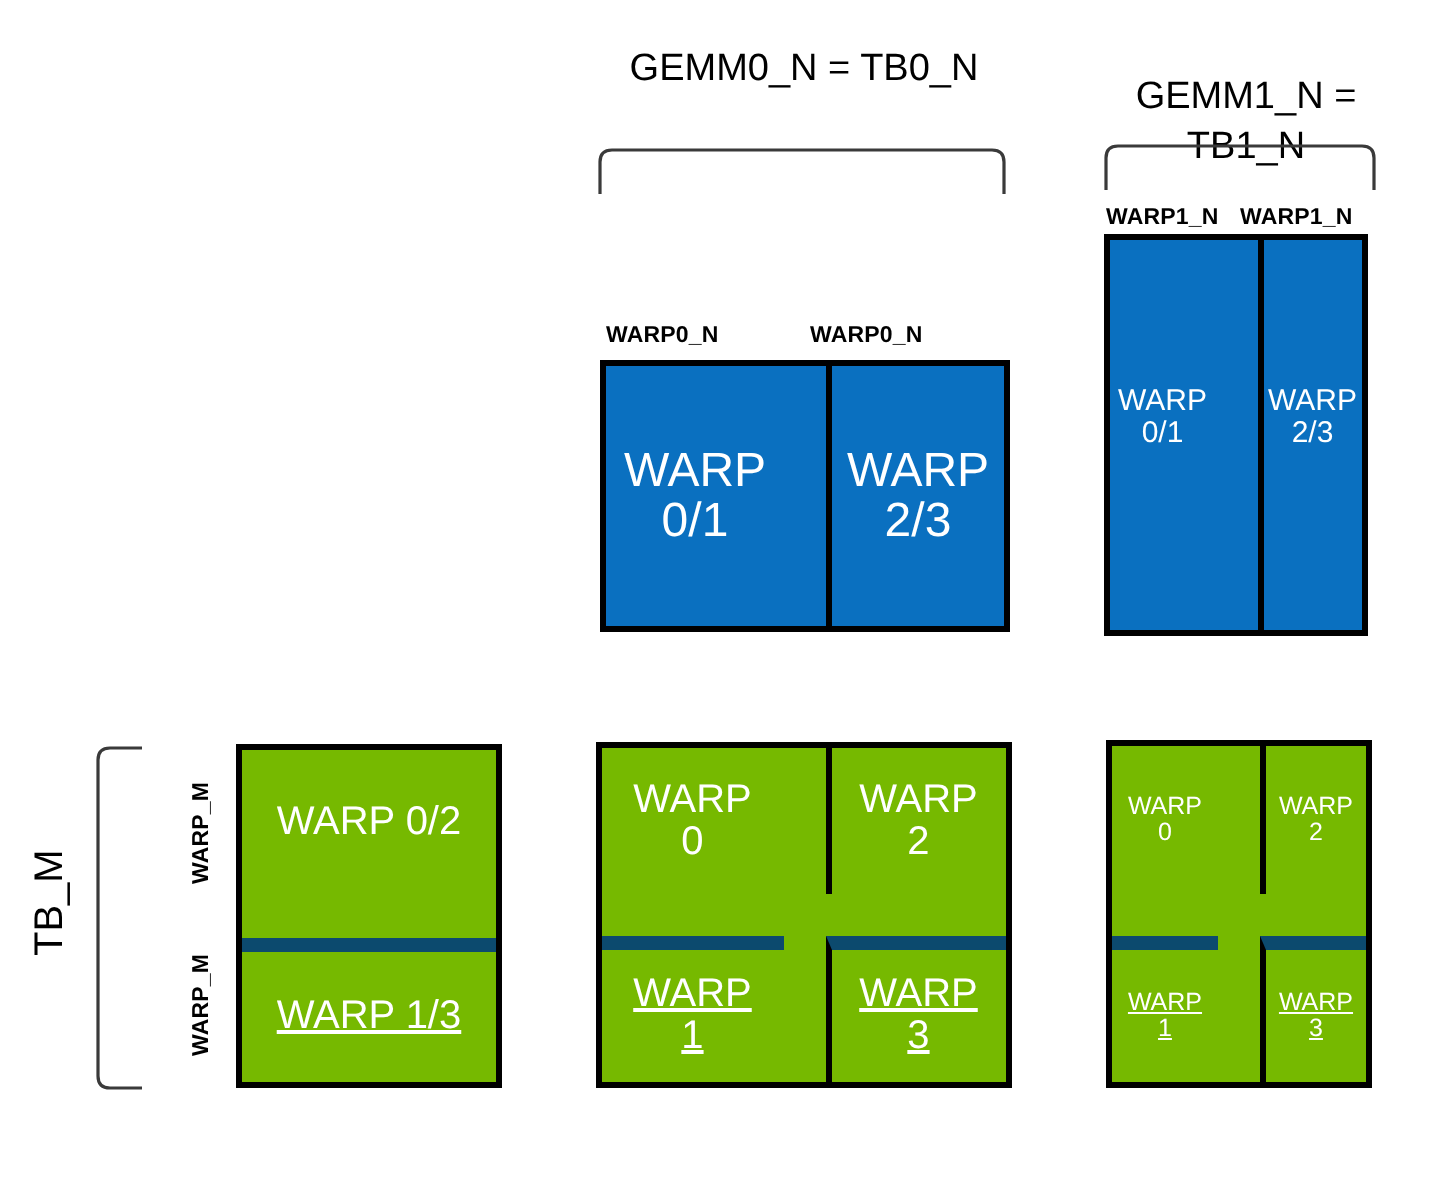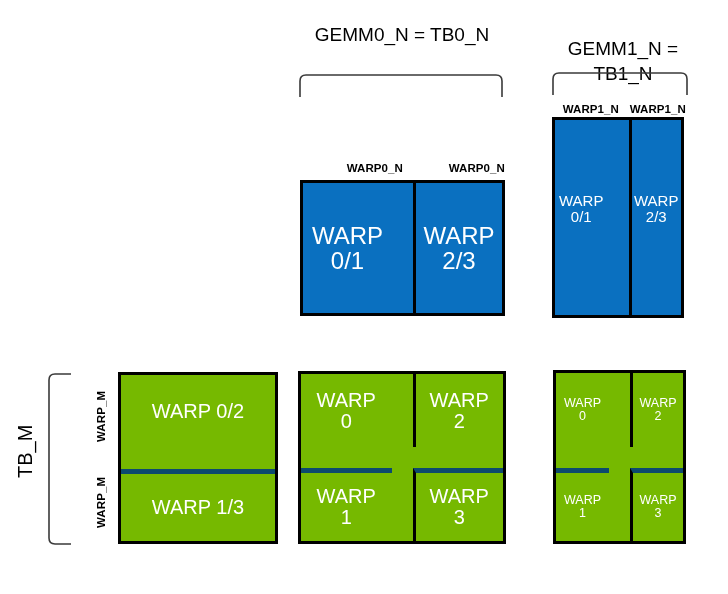--- a/index.html
+++ b/index.html
@@ -31,21 +31,21 @@
     line-height: 25px;
     white-space: pre-line;
     text-align: center;
   }
 
   
   .cap {
     font-size: 11.5px;
     font-weight: 700;
     color: #000;
-    text-align: right;
+    text-align: left;
     line-height: 14px;
     white-space: nowrap;
     letter-spacing: 0.1px;
   }
   .cap-rot {
     font-size: 11.5px;
     font-weight: 700;
     color: #000;
     white-space: nowrap;
     letter-spacing: 0.1px;
@@ -81,21 +81,21 @@
     display: flex;
     align-items: center;
     justify-content: center;
     text-align: center;
     color: #fff;
     line-height: 1.05;
     white-space: pre-line;
     overflow: hidden;
   }
   .brd-l { border-left: 3px solid #000; }
-  .brd-t { border-top: 5px solid #0c4a6e; }
+  .brd-t { border-top: 7px solid #0c4a6e; text-decoration: underline; }
 
   
   svg.brace { display: block; overflow: visible; }
   svg.brace path { fill: none; stroke: #3a3a3a; stroke-width: 1.6; }
 </style>
 </head>
 <body>
 
 <div class="canvas">
 
@@ -142,21 +142,21 @@
 
   <div class="abs" style="left:46px; top:372px;">
     <svg class="brace" width="26" height="174" viewBox="0 0 26 174">
       <path d="M 25 2 L 9 2 Q 3 2 3 8 L 3 166 Q 3 172 9 172 L 25 172"></path>
     </svg>
   </div>
 
   <div class="abs cap-rot" style="left:95px; top:442px;">WARP_M</div>
   <div class="abs cap-rot" style="left:95px; top:528px;">WARP_M</div>
 
-  <div class="abs group green" style="left:118px; top:372px; width:160px; height:172px;
+  <div class="abs group green" style="left:118px; top:372px; width:133px; height:172px;
               grid-template-rows: 1fr 1fr;">
     <div class="cell t-md">WARP 0/2</div>
     <div class="cell t-md brd-t">WARP 1/3</div>
   </div>
 
   <div class="abs group green" style="left:298px; top:371px; width:208px; height:173px;
               grid-template-columns: 1fr 1fr; grid-template-rows: 1fr 1fr;">
     <div class="cell t-md">WARP
 0</div>
     <div class="cell t-md brd-l">WARP

